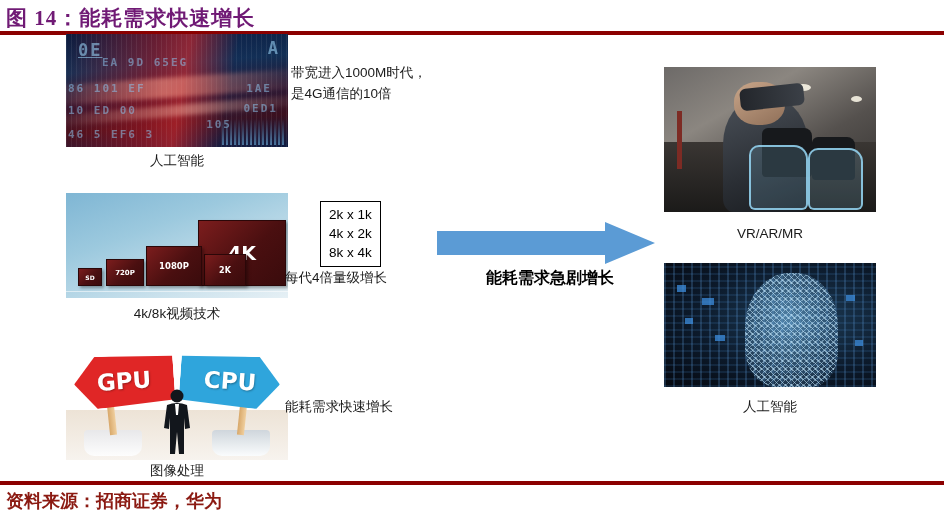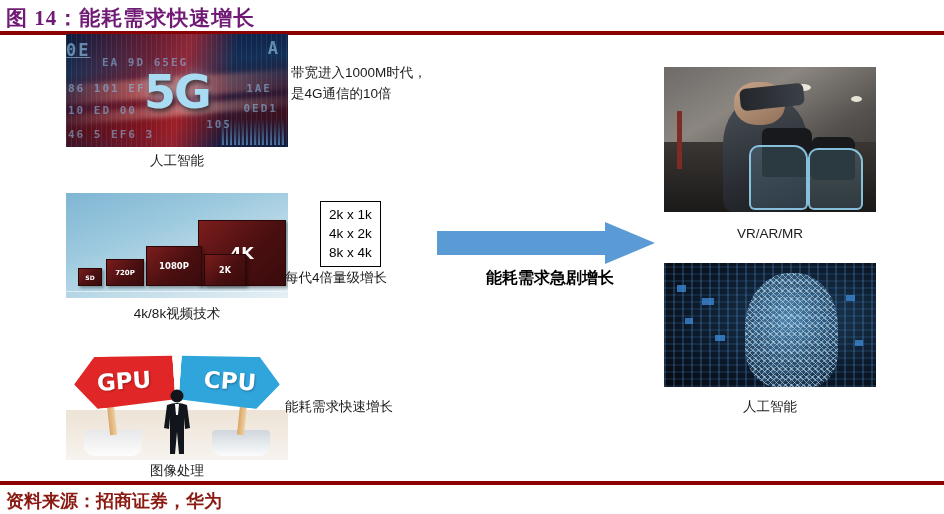--- a/index.html
+++ b/index.html
@@ -138,21 +138,21 @@
     font-family: "DejaVu Sans", sans-serif;
     font-weight: bold;
     display: flex;
     align-items: center;
     justify-content: center;
   }
   #scr-sd   { left: 12px;  bottom: 12px; width: 22px;  height: 16px; font-size: 6px; }
   #scr-720  { left: 40px;  bottom: 12px; width: 36px;  height: 25px; font-size: 7px; }
   #scr-1080 { left: 80px;  bottom: 12px; width: 54px;  height: 38px; font-size: 8.5px; }
   #scr-2k   { left: 138px; bottom: 12px; width: 40px;  height: 30px; font-size: 8px; }
-  #scr-4k   { left: 132px; bottom: 12px; width: 86px;  height: 64px; font-size: 16px; margin-top: 20px; }
+  #scr-4k   { left: 132px; bottom: 12px; width: 86px;  height: 64px; font-size: 19px; margin-top: 20px; }
   #pic-4k .shelf {
     position: absolute; left: 0; right: 0; bottom: 6px; height: 1px;
     background: rgba(255,255,255,0.55);
   }
 
   
   #pic-gpu {
     left: 66px; top: 341px; width: 222px; height: 119px;
     background: linear-gradient(to bottom, #ffffff 0%, #ffffff 58%, #ede3d6 58%, #f7f3ee 100%);
   }
@@ -294,31 +294,30 @@
 </head>
 <body>
 
 <div id="figure-title">图 14：能耗需求快速增长</div>
 <div id="title-rule"></div>
 
 <div class="pic" id="pic-5g">
   <div class="scan"></div>
   <div class="glow"></div>
   <div class="glow2"></div>
-  <div class="code big" style="left:0; top:6px;text-decoration:underline;">0E</div>
+  <div class="code big" style="left:12px; top:6px;text-decoration:underline;">0E</div>
   <div class="code" style="left:36px; top:22px;">EA 9D   65EG</div>
   <div class="code" style="left:2px; top:48px;">86 101  EF</div>
   <div class="code" style="left:2px; top:70px;">10 ED  00</div>
   <div class="code" style="left:2px; top:94px;">46 5  EF6 3</div>
   <div class="code big" style="right:8px; top:4px;">A</div>
   <div class="code" style="right:16px; top:48px;">1AE</div>
   <div class="code" style="right:10px; top:68px;">0ED1</div>
   <div class="code" style="right:56px; bottom:16px;">105</div>
   <div class="bars"></div>
-  <div id="fiveg-text">5G</div>
 </div>
 <div class="caption" style="left:66px; top:152px; width:222px;">人工智能</div>
 
 <div class="pic" id="pic-4k">
   <div class="shelf"></div>
   <div class="screen" id="scr-4k">4K</div>
   <div class="screen" id="scr-2k">2K</div>
   <div class="screen" id="scr-1080">1080P</div>
   <div class="screen" id="scr-720">720P</div>
   <div class="screen" id="scr-sd">SD</div>

